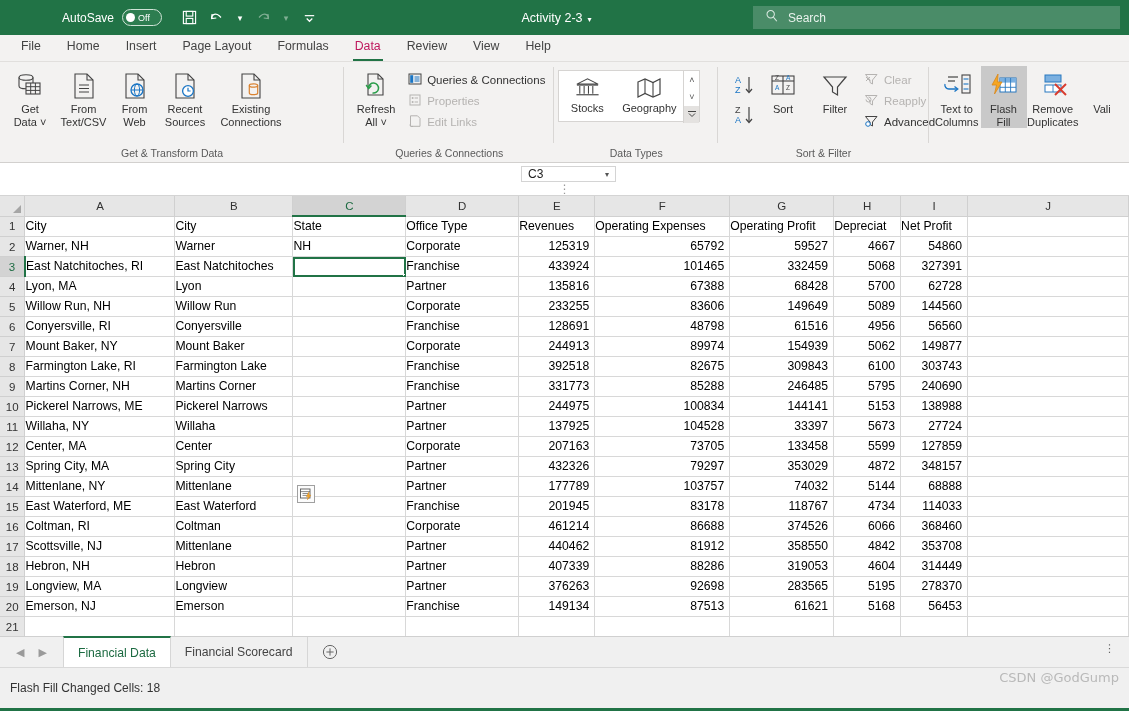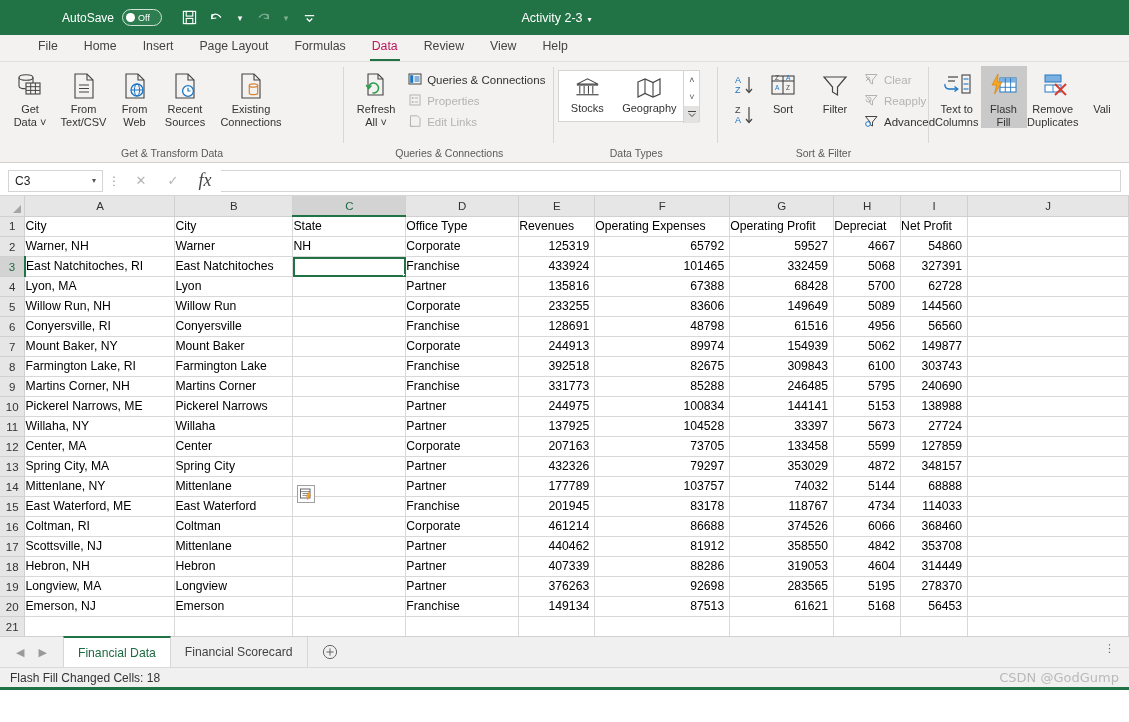--- a/index.html
+++ b/index.html
@@ -37,21 +37,21 @@
   .doc-title span.caret { font-size:8px; margin-left:5px; }
   .searchbox {
     position:absolute; left:753px; top:6px; width:367px; height:23px;
     background:#4a8c68; display:flex; align-items:center; gap:9px;
     padding-left:12px; font-size:12px; color:#e8f2ec;
   }
 
   
   .tabrow {
     height:27px; background:#f3f2f1; display:flex; align-items:flex-end;
-    padding-left:25px; border-bottom:1px solid #e1dfdd; position:relative;
+    padding-left:8px; border-bottom:1px solid #e1dfdd; position:relative;
   }
   .tab {
     padding:2px 13px 6px; font-size:12.3px; color:#444; position:relative;
     line-height:17px;
   }
   .tab.active { color:#be185d; font-weight:400; }
   .tab.active:after {
     content:""; position:absolute; left:11px; right:11px; bottom:0;
     height:2.5px; background:#217346;
   }
@@ -81,21 +81,21 @@
   .smallcol { display:flex; flex-direction:column; padding-top:4px; gap:1px; }
   .smallbtn {
     display:flex; align-items:center; gap:5px; font-size:11.5px;
     color:#333; padding:2px 4px; height:20px; white-space:nowrap;
   }
   .smallbtn.disabled { color:#b5b3b1; }
   .sortcol { display:flex; flex-direction:column; padding-top:6px; gap:4px; }
 
   
   .fbar { height:33px; background:#fff; display:flex; align-items:center;
-          border-bottom:1px solid #d4d4d4; padding-top:3px; }
+          border-bottom:1px solid #d4d4d4; padding-top:3px;flex-direction:column; }
   .namebox {
     width:95px; height:22px; margin-left:8px; border:1px solid #d4d4d4;
     background:#fff; display:flex; align-items:center; justify-content:space-between;
     padding:0 6px; font-size:12px; color:#222;
   }
   .namebox .caret { font-size:8px; color:#555; }
   .fbar-dots { width:22px; text-align:center; color:#9a9a9a; font-size:12px; letter-spacing:0; }
   .fbar-btns { display:flex; align-items:center; gap:0; }
   .fbtn { width:32px; height:22px; display:flex; align-items:center;
           justify-content:center; font-size:13px; color:#b3b3b3; }
@@ -157,21 +157,21 @@
   .stab.active {
     background:#fff; color:#1d6b42; font-weight:normal;
     border-top:2px solid #217346; border-right:1px solid #d6d6d6; border-left:1px solid #d6d6d6;
     margin-top:-1px;
   }
   .addsheet { display:flex; align-items:center; padding:0 14px; }
   .sheet-menu-dots { position:absolute; right:14px; top:9px; color:#666; font-size:11px; line-height:4px; }
 
   
   .statusbar {
-    height:20px; background:#f0f0f0; border-top:1px solid #d9d9d9;
+    height:41px; background:#f0f0f0; border-top:1px solid #d9d9d9;
     display:flex; align-items:center; padding-left:10px;
     font-size:12px; color:#333; position:relative;
   }
   .watermark {
     position:absolute; right:10px; top:2px; font-size:13px; color:#b9b9b9;
     font-family:"DejaVu Sans", sans-serif;
   }
   .bottomline { height:3px; background:#217346; }
 </style>
 </head>
@@ -209,20 +209,29 @@
     <span class="qat-btn narrow dim">▾</span>
     <span class="qat-btn">
       <svg width="15" height="12" viewBox="0 0 16 12">
           <line x1="3" y1="3.5" x2="13" y2="3.5" stroke="#fff" stroke-width="1.3"></line>
           <path d="M5 6.5 L8 9.5 L11 6.5" fill="none" stroke="#fff" stroke-width="1.3"></path>
         </svg>
     </span>
   </div>
   <div class="doc-title">
     <span>Activity 2-3</span><span class="caret">▾</span>
+  </div>
+  <div class="searchbox">
+    <span>
+      <svg width="14" height="14" viewBox="0 0 16 16">
+          <circle cx="6.5" cy="6" r="4.2" fill="none" stroke="#d9e9e0" stroke-width="1.2"></circle>
+          <line x1="9.6" y1="9.2" x2="13.5" y2="14" stroke="#d9e9e0" stroke-width="1.2"></line>
+        </svg>
+    </span>
+    <span>Search</span>
   </div>
 </div>
 
 <div class="tabrow">
   <div class="tab">File</div>
   <div class="tab">Home</div>
   <div class="tab">Insert</div>
   <div class="tab">Page Layout</div>
   <div class="tab">Formulas</div>
   <div class="tab active">Data</div>

